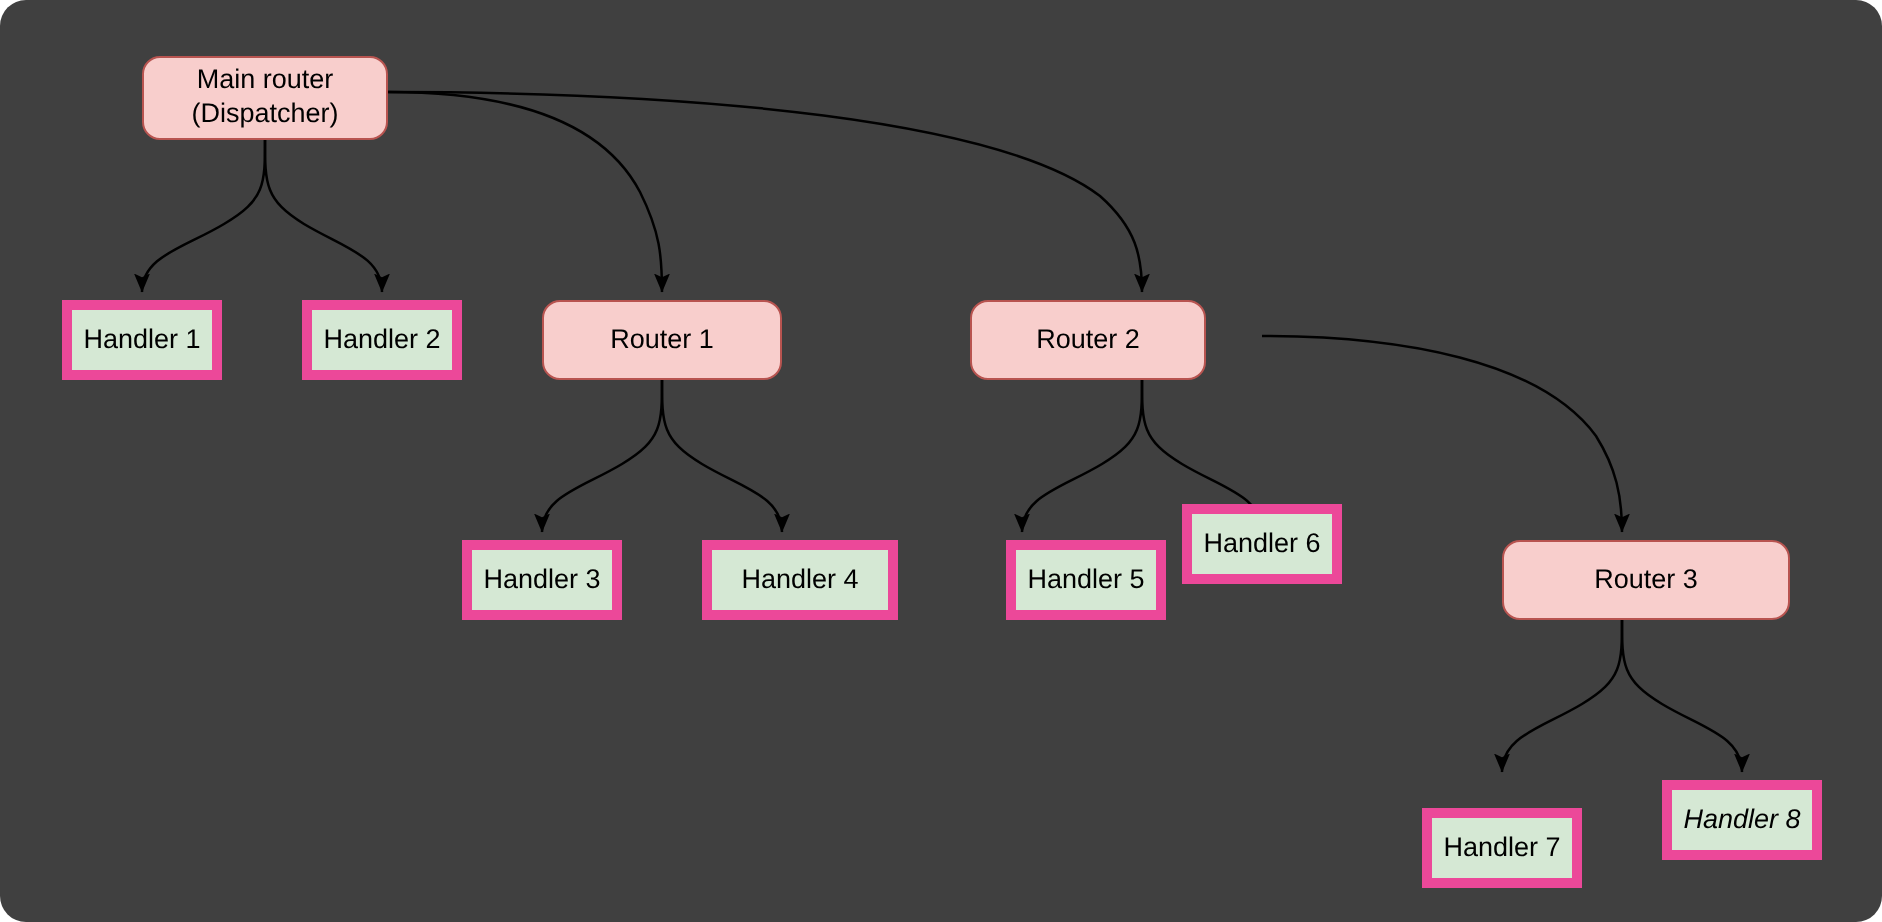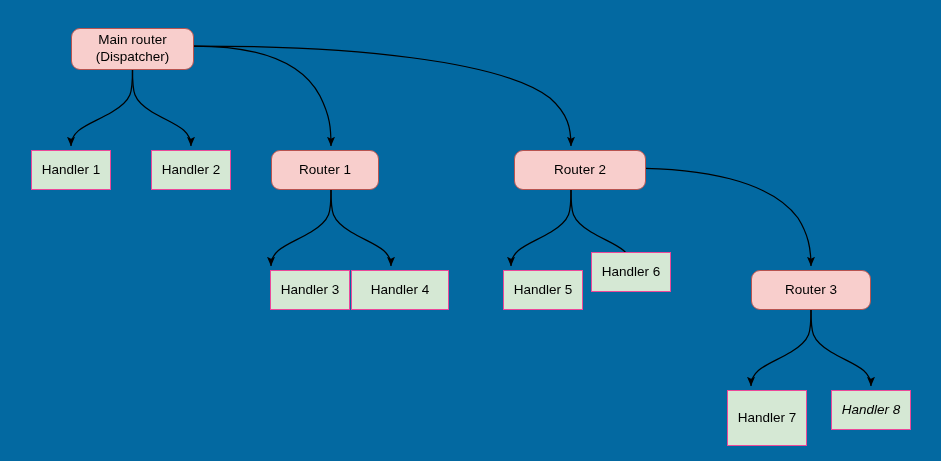--- a/index.html
+++ b/index.html
@@ -7,22 +7,23 @@
     padding: 0;
     background: #ffffff;
   }
   body {
     font-family: "Liberation Sans", sans-serif;
   }
   #canvas {
     position: relative;
     width: 941px;
     height: 461px;
-    background: #0369a1;
+    background: #404040;
     overflow: hidden;
+    border-radius: 13px;
   }
   #edges {
     position: absolute;
     left: 0;
     top: 0;
     width: 941px;
     height: 461px;
     pointer-events: none;
   }
   .node {
@@ -37,21 +38,21 @@
     color: #000000;
     white-space: pre;
   }
   .node-router {
     background: #f8cecc;
     border: 1px solid #b85450;
     border-radius: 9px;
   }
   .node-handler {
     background: #d5e8d4;
-    border: 1px solid #ec4899;
+    border: 5px solid #ec4899;
     border-radius: 0;
   }
 </style>
 </head>
 <body>
 
 <div id="canvas">
 
   <svg id="edges" viewBox="0 0 941 461" xmlns="http://www.w3.org/2000/svg">
     <defs>
@@ -86,31 +87,31 @@
     </g>
   </svg>
 
   <div class="node node-router" style="left:71px; top:28px; width:123px; height:42px;">Main router
 (Dispatcher)</div>
 
   <div class="node node-handler" style="left:31px; top:150px; width:80px; height:40px;">Handler 1</div>
 
   <div class="node node-handler" style="left:151px; top:150px; width:80px; height:40px;">Handler 2</div>
 
-  <div class="node node-router" style="left:271px; top:150px; width:108px; height:40px;text-align:right;">Router 1</div>
+  <div class="node node-router" style="left:271px; top:150px; width:120px; height:40px;text-align:right;">Router 1</div>
 
-  <div class="node node-router" style="left:514px; top:150px; width:132px; height:40px;">Router 2</div>
+  <div class="node node-router" style="left:485px; top:150px; width:118px; height:40px;">Router 2</div>
 
-  <div class="node node-handler" style="left:231px; top:270px; width:80px; height:40px;margin-left:39px;">Handler 3</div>
+  <div class="node node-handler" style="left:231px; top:270px; width:80px; height:40px;">Handler 3</div>
 
   <div class="node node-handler" style="left:351px; top:270px; width:98px; height:40px;">Handler 4</div>
 
   <div class="node node-handler" style="left:471px; top:270px; width:80px; height:40px;margin-left:32px;">Handler 5</div>
 
   <div class="node node-handler" style="left:591px; top:252px; width:80px; height:40px;">Handler 6</div>
 
-  <div class="node node-router" style="left:751px; top:270px; width:120px; height:40px;">Router 3</div>
+  <div class="node node-router" style="left:751px; top:270px; width:144px; height:40px;">Router 3</div>
 
-  <div class="node node-handler" style="left:711px; top:390px; width:80px; height:56px;margin-left:16px;">Handler 7</div>
+  <div class="node node-handler" style="left:711px; top:404px; width:80px; height:40px;">Handler 7</div>
 
   <div class="node node-handler" style="left:831px; top:390px; width:80px; height:40px;font-style:italic;">Handler 8</div>
 
 </div>
 
 </body></html>

